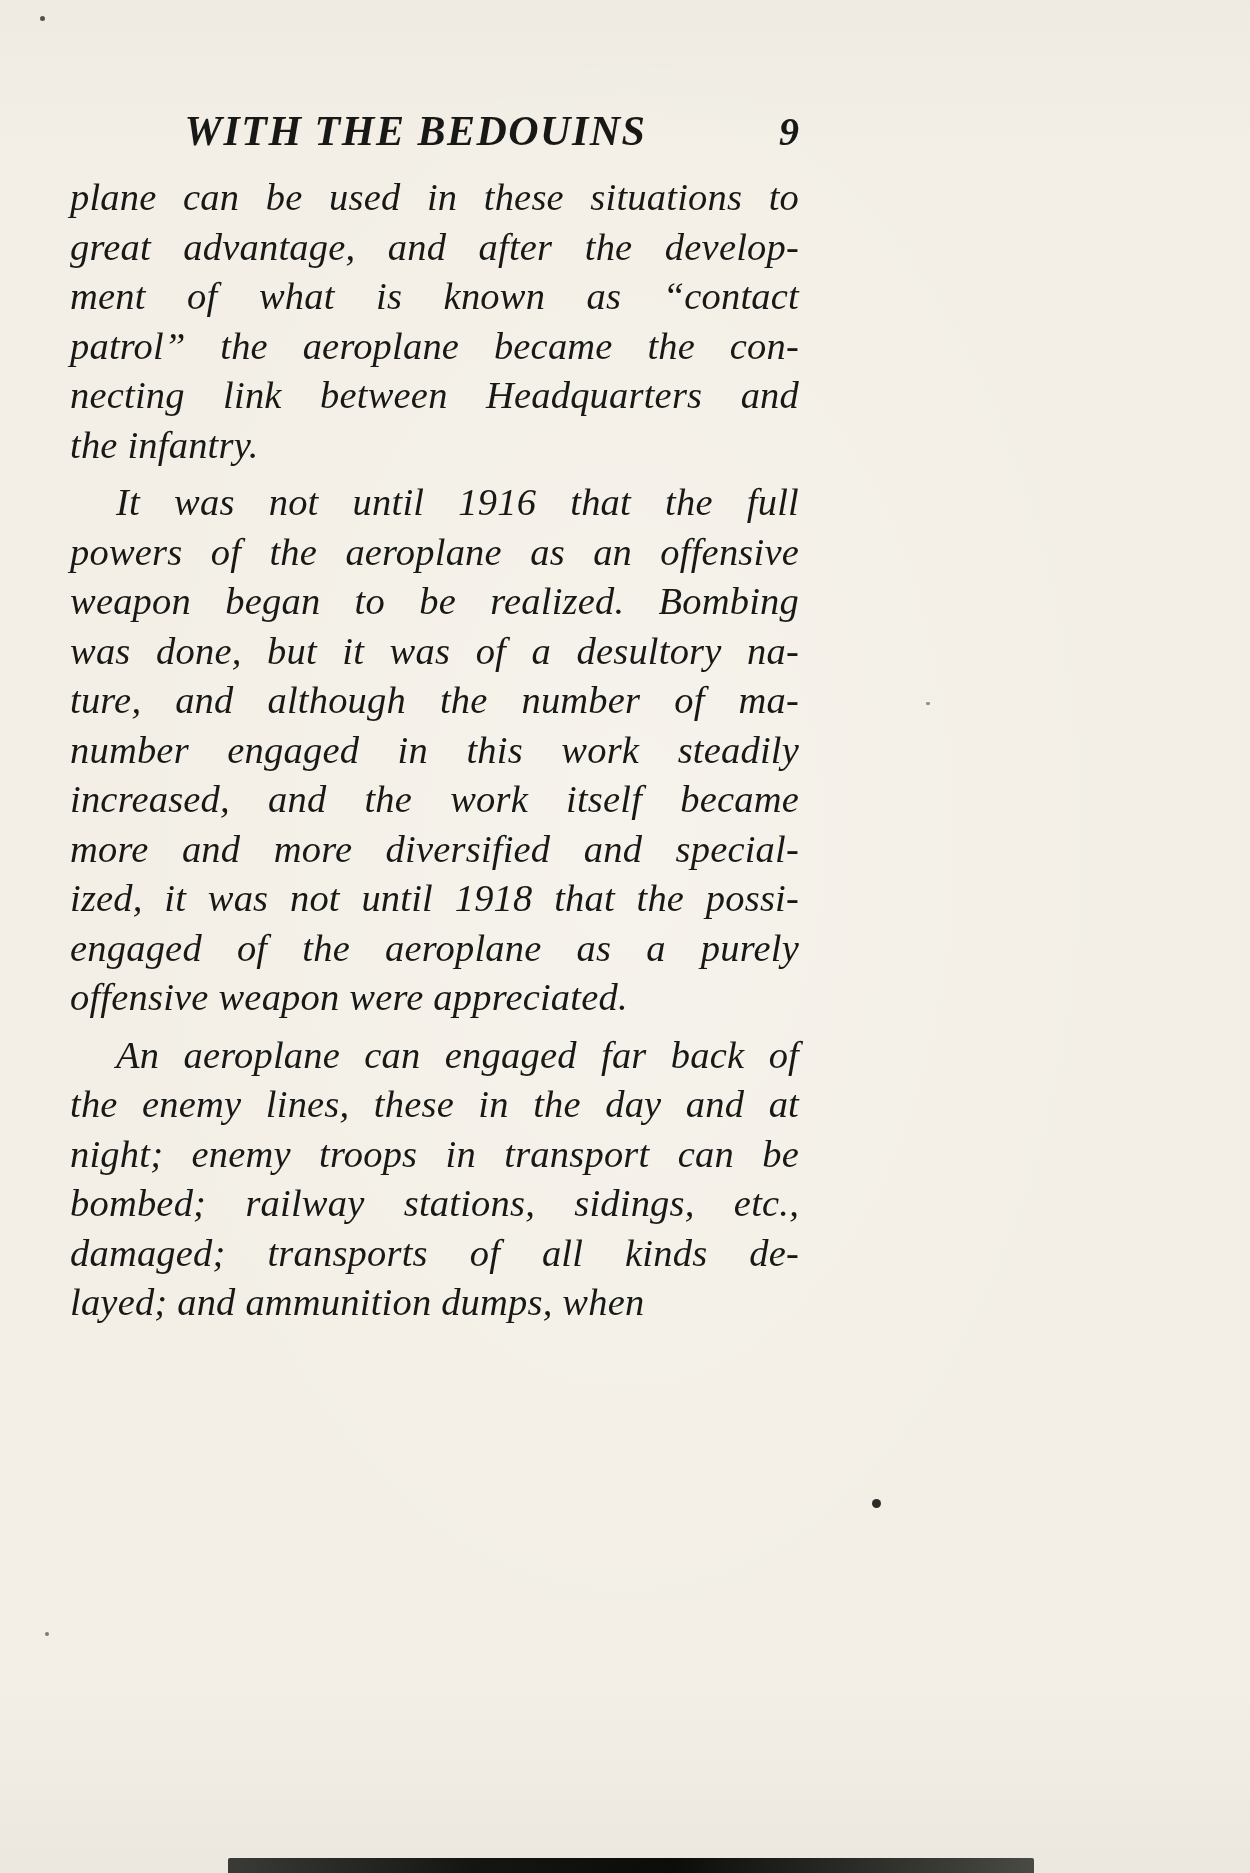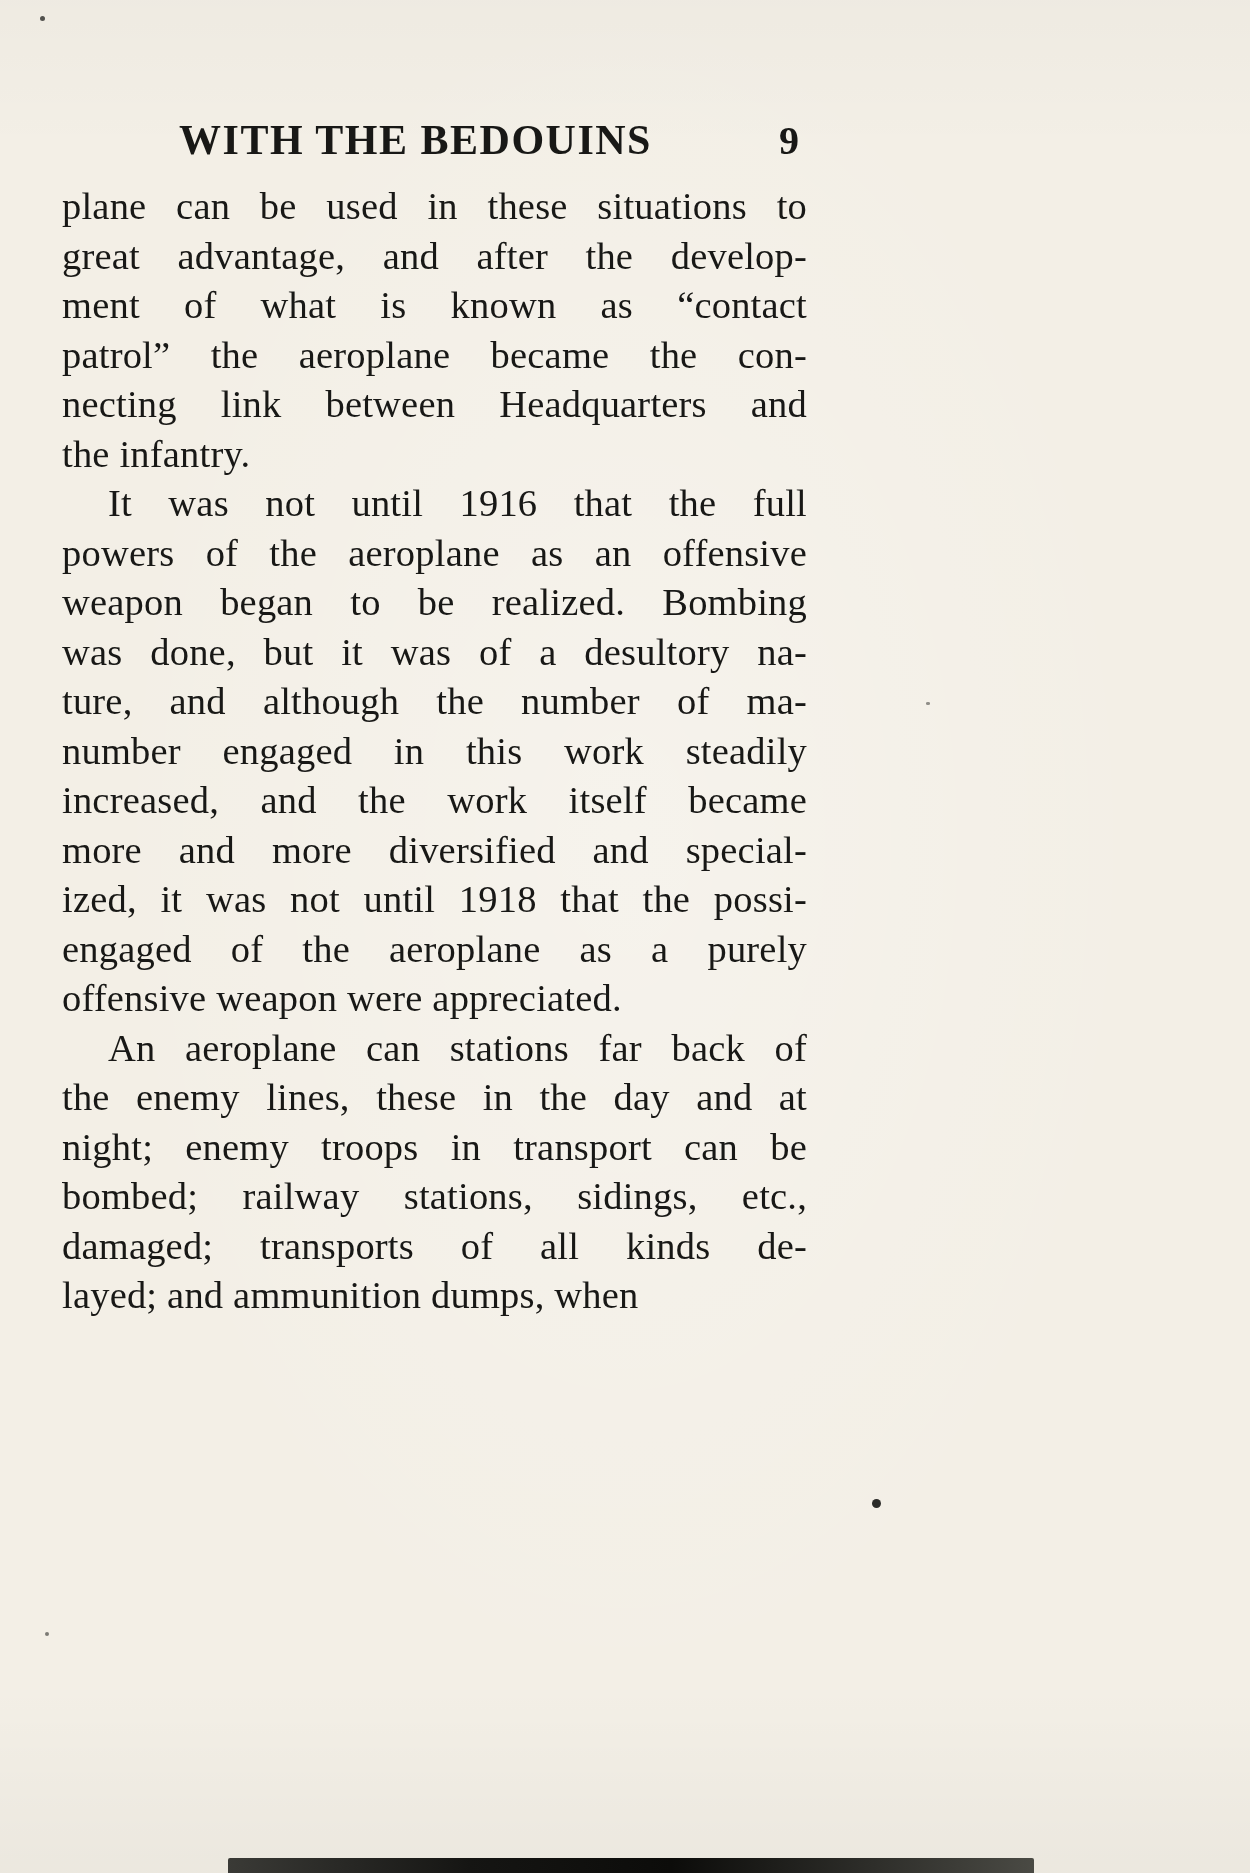--- a/index.html
+++ b/index.html
@@ -19,22 +19,23 @@
     position: absolute;
     inset: 0;
     background:
       radial-gradient(ellipse at 50% 45%, rgba(255,255,255,0.25) 0%, rgba(0,0,0,0) 60%),
       linear-gradient(180deg, rgba(0,0,0,0.02) 0%, rgba(0,0,0,0) 8%, rgba(0,0,0,0) 90%, rgba(0,0,0,0.03) 100%);
     pointer-events: none;
   }
   .text-column {
     position: absolute;
     left: 62px;
-    top: 116px;
+    top: 107px;
     width: 745px;
+    font-style: italic;
   }
   .page-header {
     display: flex;
     align-items: baseline;
     margin-bottom: 18px;
     padding: 0 2px;
   }
   .running-title {
     flex: 1;
     text-align: center;
@@ -42,21 +43,21 @@
     font-size: 42px;
     letter-spacing: 1.5px;
   }
   .page-number {
     font-weight: bold;
     font-size: 40px;
     margin-left: 12px;
     padding-right: 6px;
   }
   .paragraph {
-    margin: 0;
+    margin: 8px;
   }
   .line {
     font-size: 38.5px;
     line-height: 49.5px;
     text-align: justify;
     text-align-last: justify;
     white-space: normal;
     letter-spacing: 0.2px;
   }
   .line.last {
@@ -110,21 +111,21 @@
         <div class="line">was done, but it was of a desultory na-</div>
         <div class="line">ture, and although the number of ma-</div>
         <div class="line">number engaged in this work steadily</div>
         <div class="line">increased, and the work itself became</div>
         <div class="line">more and more diversified and special-</div>
         <div class="line">ized, it was not until 1918 that the possi-</div>
         <div class="line">engaged of the aeroplane as a purely</div>
         <div class="line last">offensive weapon were appreciated.</div>
       </div>
       <div class="paragraph">
-        <div class="line first-indent">An aeroplane can stations far back of</div>
+        <div class="line first-indent">An aeroplane can engaged far back of</div>
         <div class="line">the enemy lines, these in the day and at</div>
         <div class="line">night; enemy troops in transport can be</div>
         <div class="line">bombed; railway stations, sidings, etc.,</div>
         <div class="line">damaged; transports of all kinds de-</div>
         <div class="line last">layed; and ammunition dumps, when</div>
       </div>
     </div>
 </div>
 
 <div class="scan-strip"></div>

